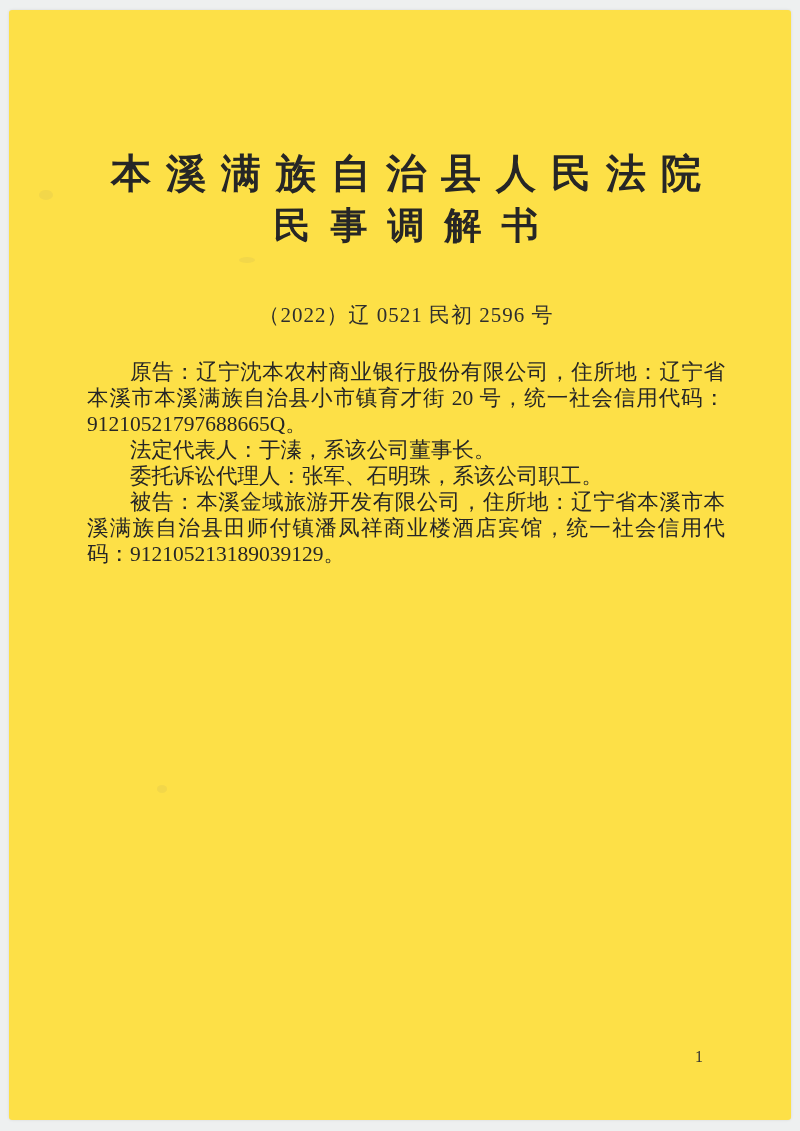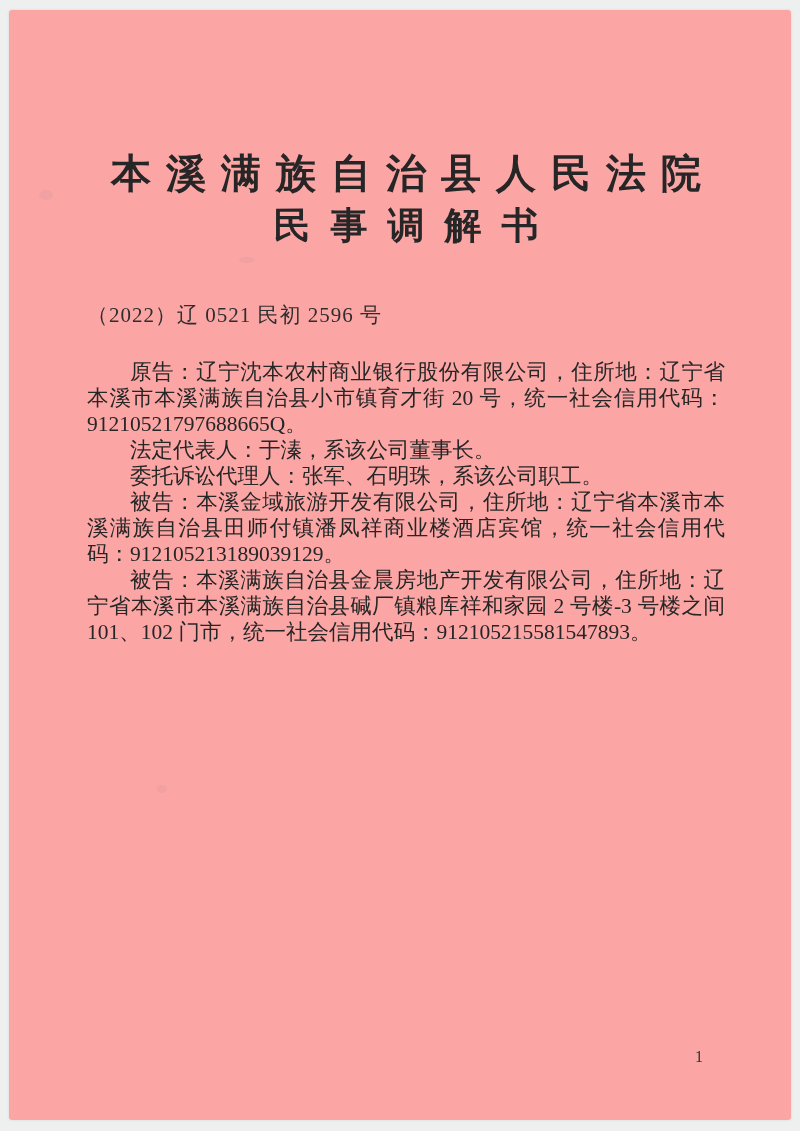--- a/index.html
+++ b/index.html
@@ -19,21 +19,21 @@
     background: #eef0f0;
     border-radius: 10px;
   }
 
   .page {
     position: absolute;
     left: 9px;
     top: 10px;
     width: 782px;
     height: 1110px;
-    background: #fca5a5;
+    background: #fde047;
     border-radius: 3px;
     box-shadow: 0 0 3px rgba(0,0,0,0.10);
     color: #2b2b2b;
   }
 
   .page-inner {
     position: absolute;
     left: 78px;
     right: 66px;
     top: 0;
@@ -55,21 +55,21 @@
     font-size: 37px;
     font-weight: 700;
     letter-spacing: 20px;
     margin-right: -20px;
     color: #262626;
     white-space: nowrap;
   }
 
   .case-number {
     margin-top: 50px;
-    text-align: left;
+    text-align: center;
     font-size: 21px;
     letter-spacing: 1px;
     color: #2e2e2e;
   }
 
   .body-text {
     margin-top: 30px;
     font-size: 21.5px;
     line-height: 26px;
     text-align: justify;
@@ -116,20 +116,19 @@
 
       <div class="doc-title">民事调解书</div>
 
       <div class="case-number">（2022）辽 0521 民初 2596 号</div>
 
       <div class="body-text">
         <p>原告：辽宁沈本农村商业银行股份有限公司，住所地：辽宁省本溪市本溪满族自治县小市镇育才街 20 号，统一社会信用代码：91210521797688665Q。</p>
         <p>法定代表人：于溱，系该公司董事长。</p>
         <p>委托诉讼代理人：张军、石明珠，系该公司职工。</p>
         <p>被告：本溪金域旅游开发有限公司，住所地：辽宁省本溪市本溪满族自治县田师付镇潘凤祥商业楼酒店宾馆，统一社会信用代码：912105213189039129。</p>
-        <p>被告：本溪满族自治县金晨房地产开发有限公司，住所地：辽宁省本溪市本溪满族自治县碱厂镇粮库祥和家园 2 号楼-3 号楼之间 101、102 门市，统一社会信用代码：912105215581547893。</p>
       </div>
 
     </div>
 
     <div class="page-number">1</div>
   </div>
 </div>
 
 </body></html>

